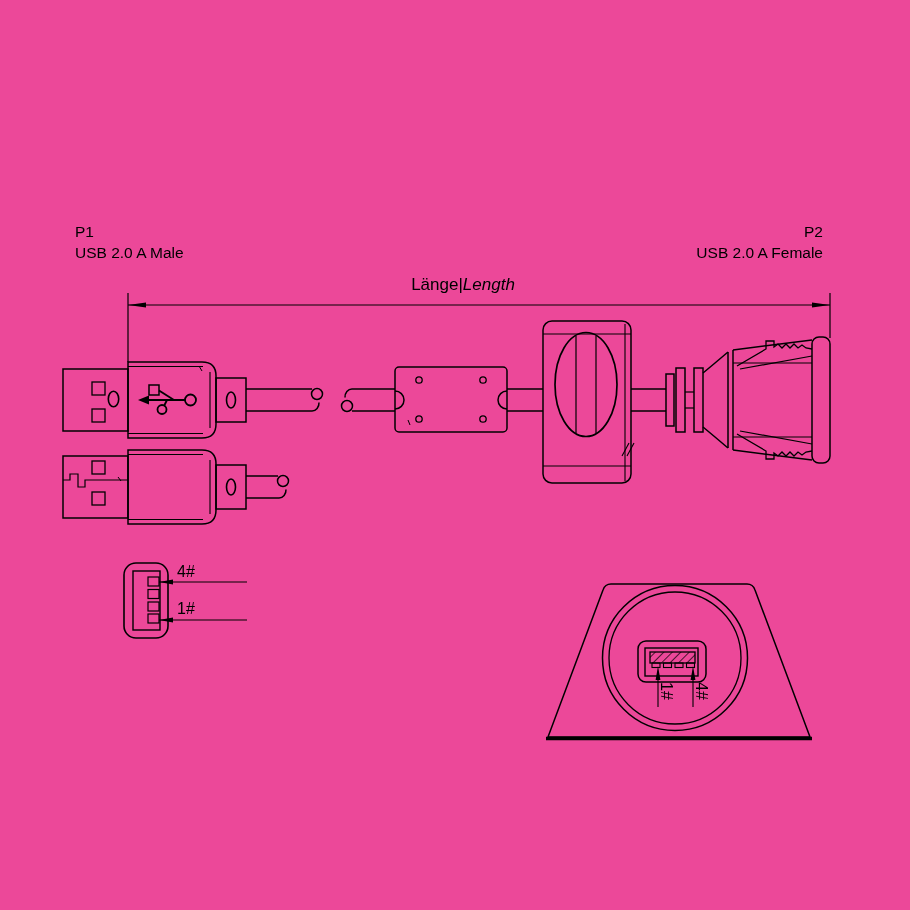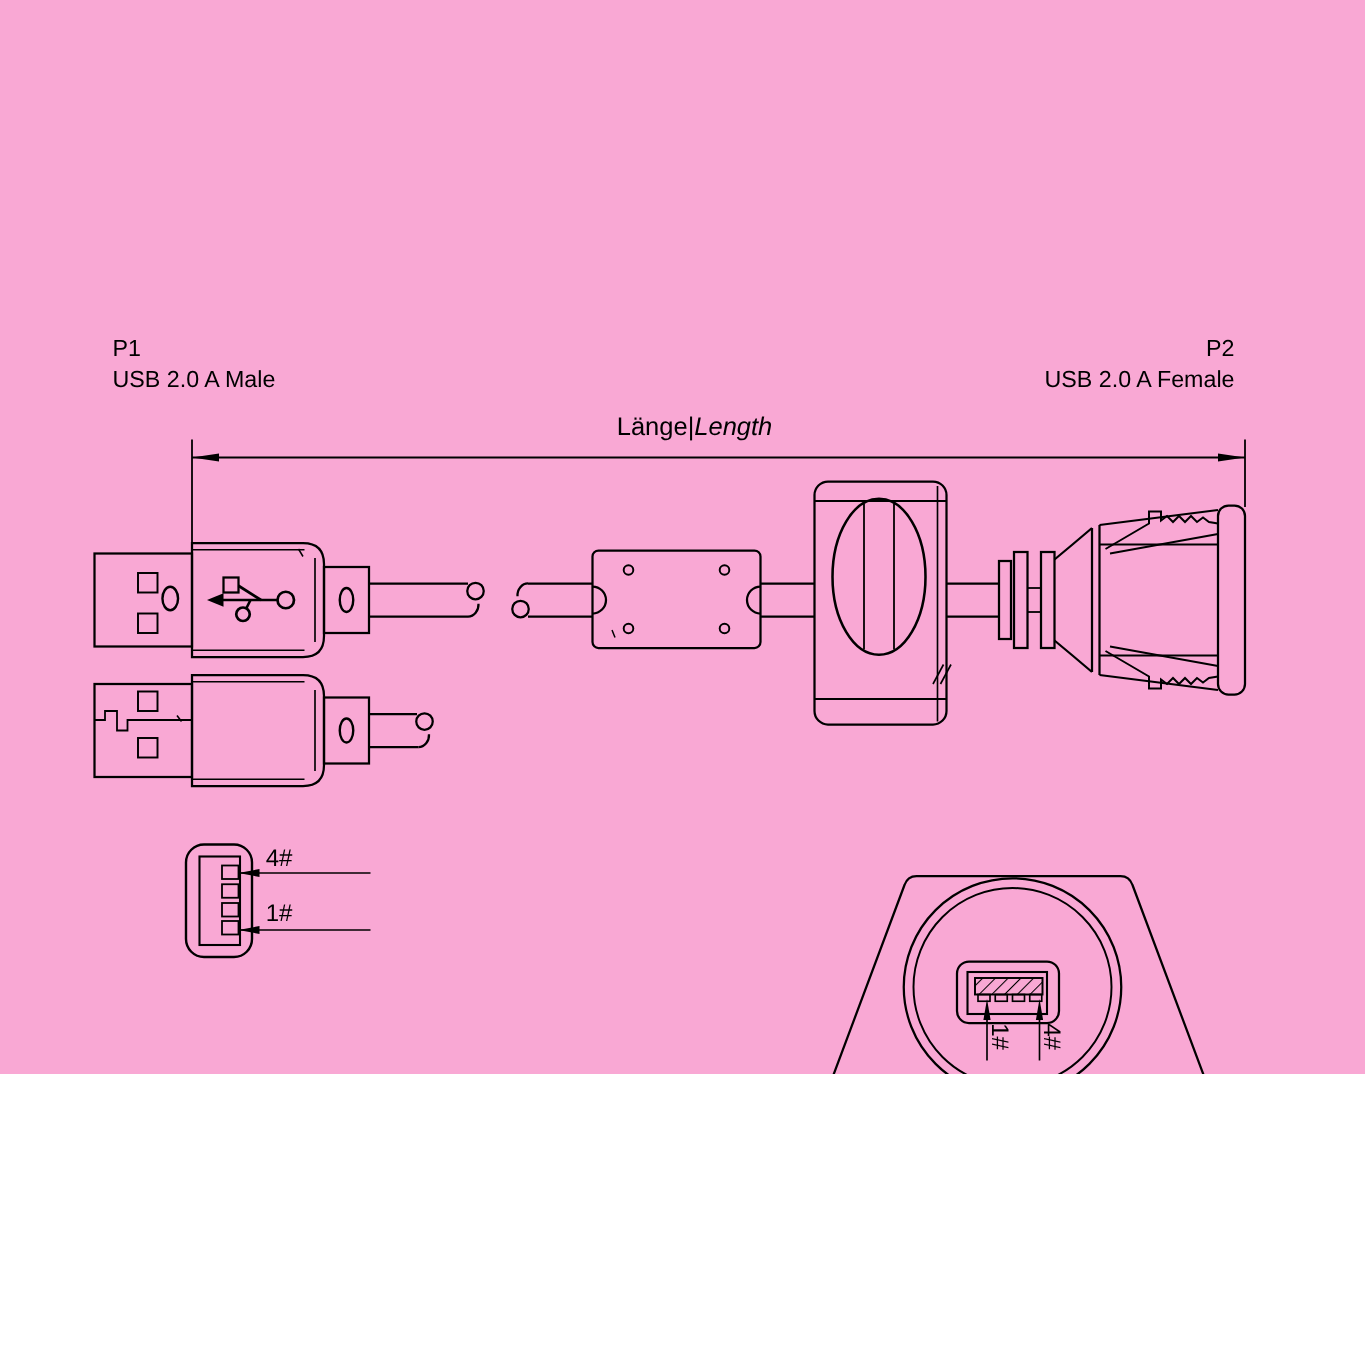--- a/index.html
+++ b/index.html
@@ -3,22 +3,22 @@
 <meta charset="utf-8">
 <style>
   html, body {
     margin: 0;
     padding: 0;
     background: #ffffff;
   }
   .canvas {
     position: relative;
     width: 910px;
-    height: 716px;
-    background: #f9a8d4;
+    height: 910px;
+    background: #ec4899;
     font-family: "Liberation Sans", sans-serif;
     overflow: hidden;
   }
   svg { display: block; }
   svg text {
     font-family: "Liberation Sans", sans-serif;
     fill: #000000;
   }
   .lbl-small  { font-size: 15.5px; }
   .lbl-dim    { font-size: 17px; }

